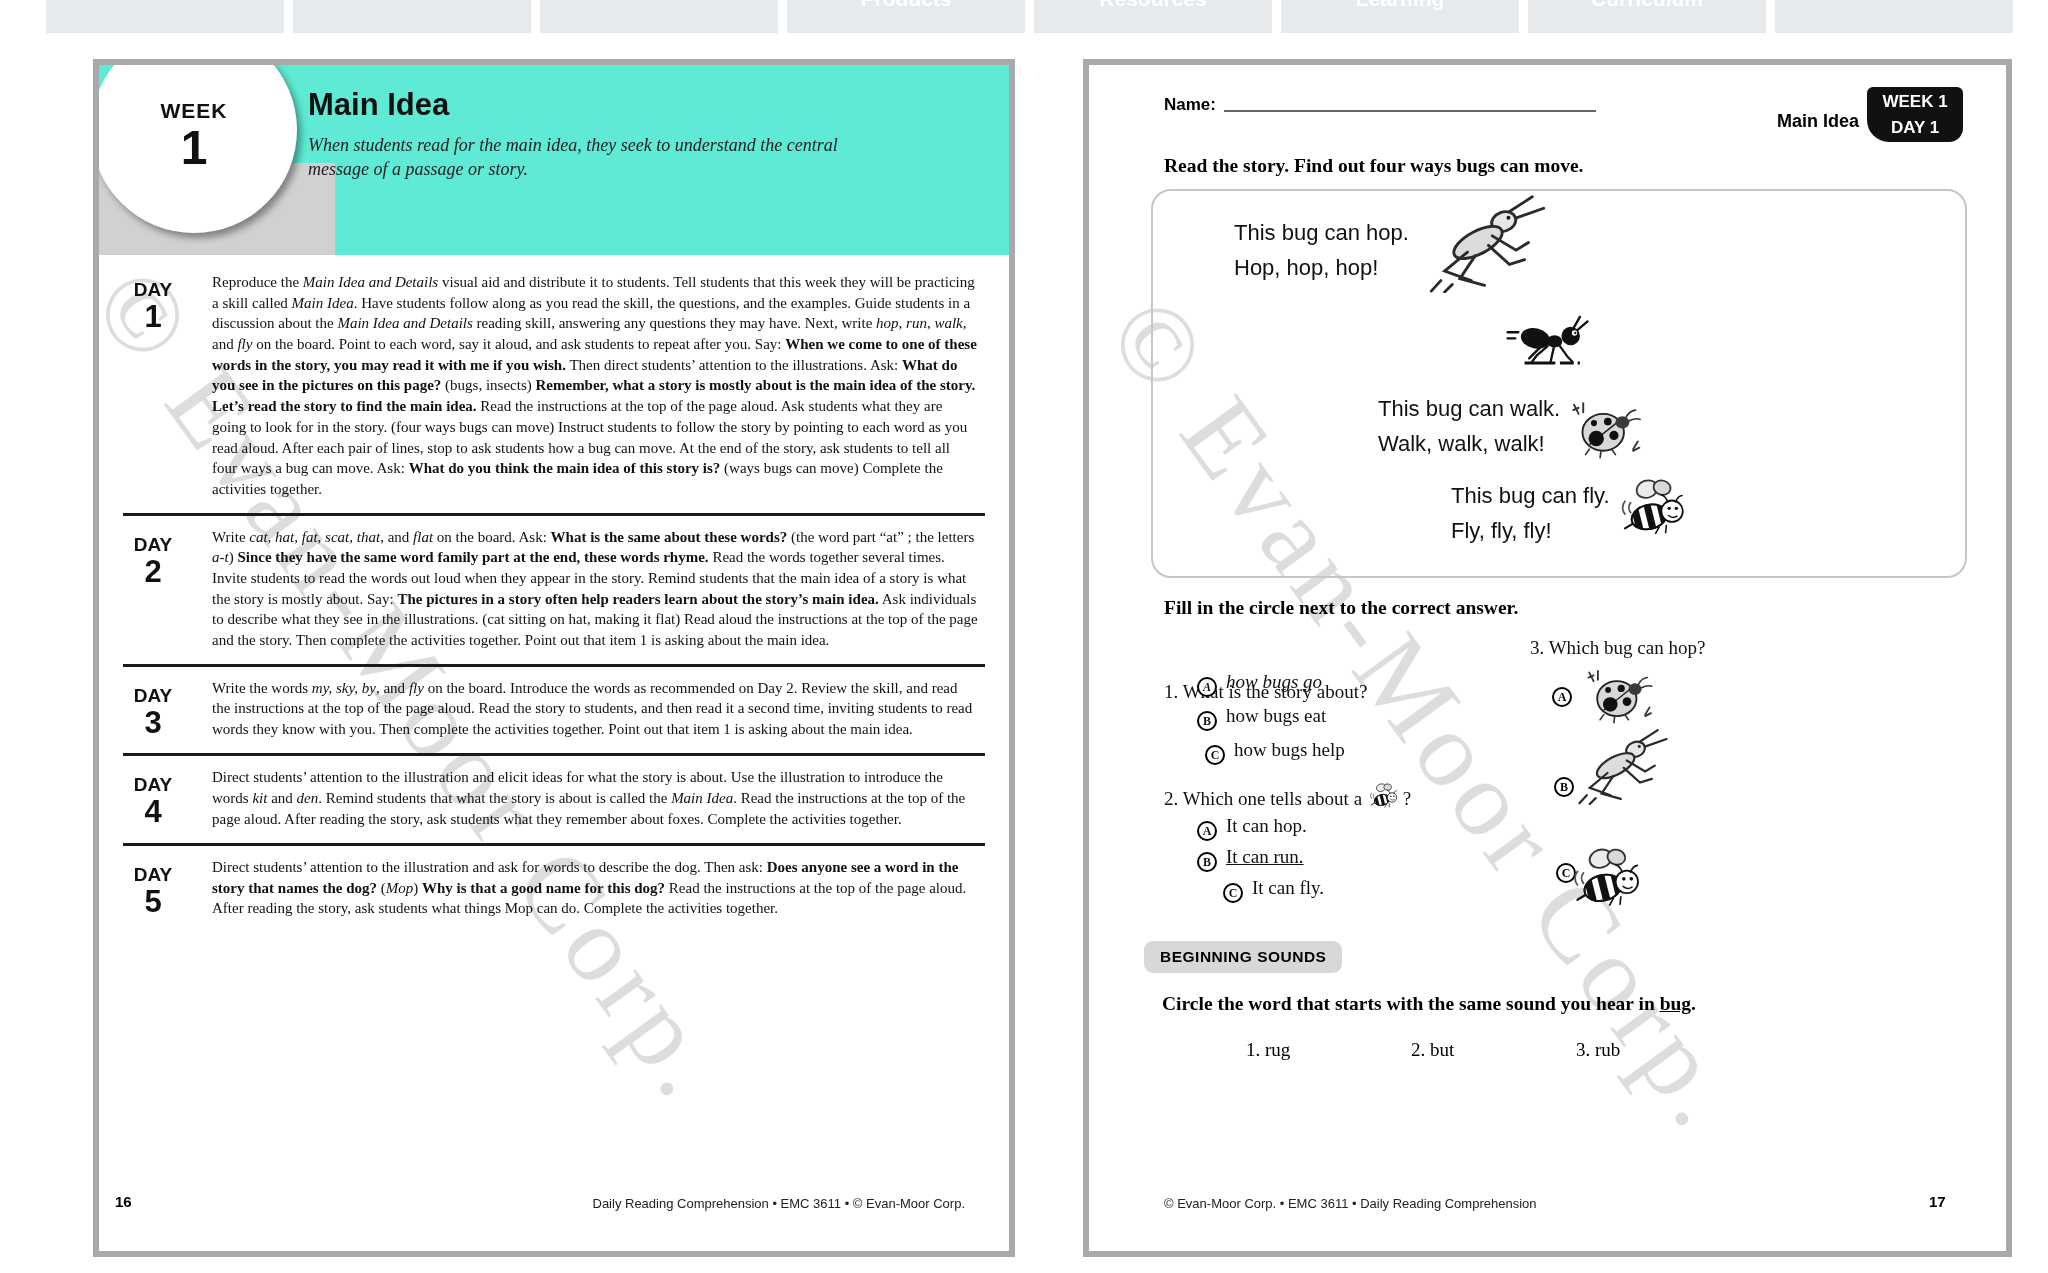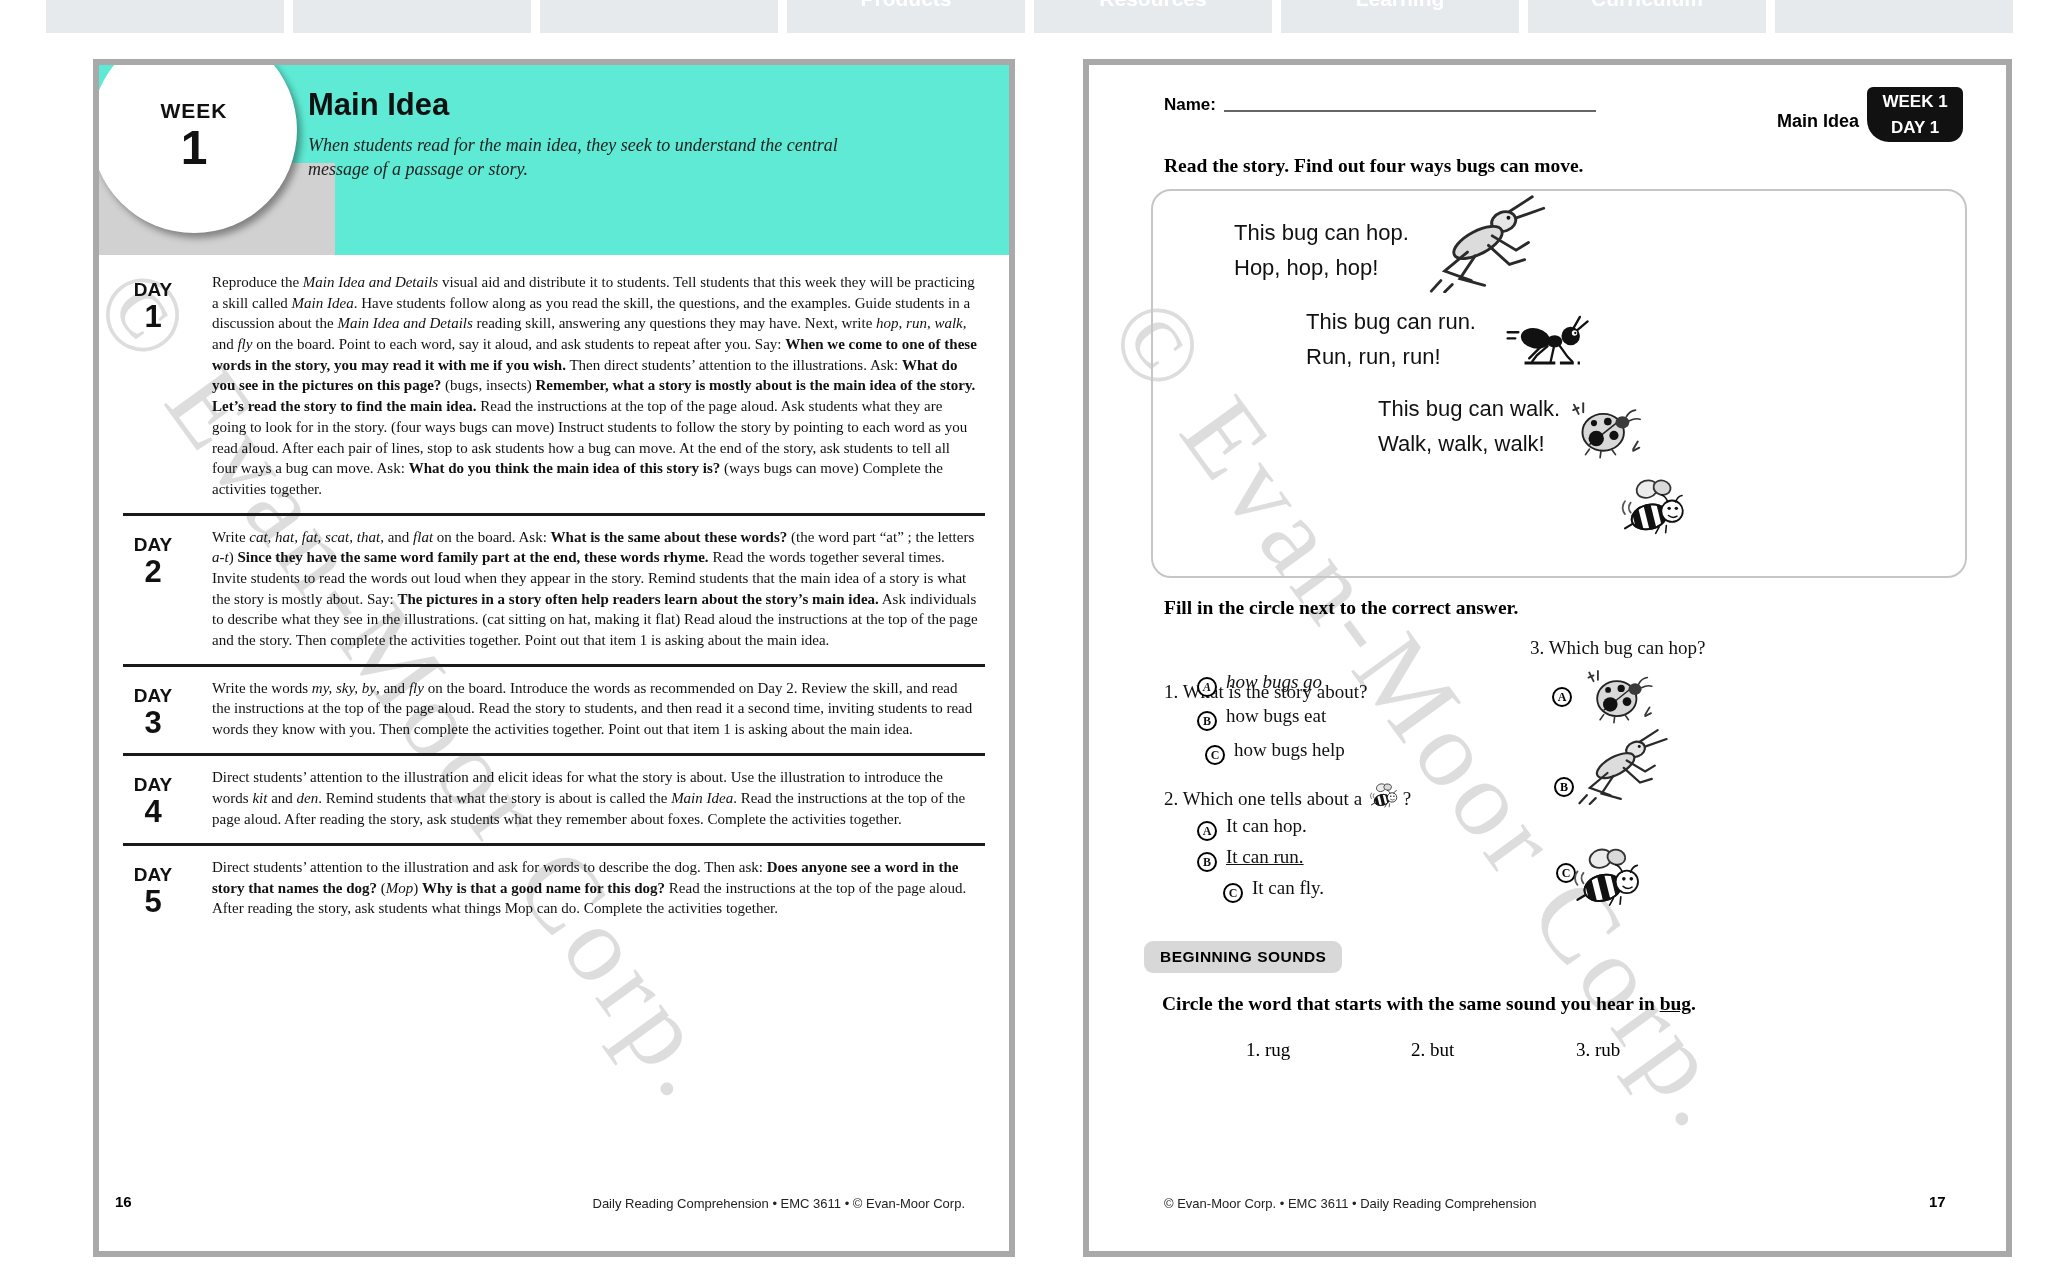--- a/index.html
+++ b/index.html
@@ -284,36 +284,36 @@
 
     <div class="story-box">
       <div class="story-line" style="left:81px;top:24px;">
         <div>This bug can hop.</div>
         <div>Hop, hop, hop!</div>
       </div>
       <svg class="bug" style="left:272px;top:2px;" width="125" height="100">
           <use href="#ic-grasshopper"></use>
         </svg>
 
-      <div class="story-line" style="left:153px;top:113px;">
-        <div>This bug can run.</div>
-        <div>Run, run, run!</div>
-      </div>
       <svg class="bug" style="left:350px;top:118px;" width="100" height="58">
           <use href="#ic-ant"></use>
         </svg>
 
       <div class="story-line" style="left:225px;top:200px;">
         <div>This bug can walk.</div>
         <div>Walk, walk, walk!</div>
       </div>
       <svg class="bug" style="left:410px;top:206px;" width="85" height="63">
           <use href="#ic-ladybug"></use>
         </svg>
 
+      <div class="story-line" style="left:298px;top:287px;">
+        <div>This bug can fly.</div>
+        <div>Fly, fly, fly!</div>
+      </div>
       <svg class="bug" style="left:462px;top:283px;" width="82" height="68">
           <use href="#ic-bee"></use>
         </svg>
     </div>
 
     <div class="fill-instr">Fill in the circle next to the correct answer.</div>
 
     <div class="q" style="left:75px;top:572px;margin-top:44px;">
       <span>1.</span>
       <span>What is the story about?</span>

